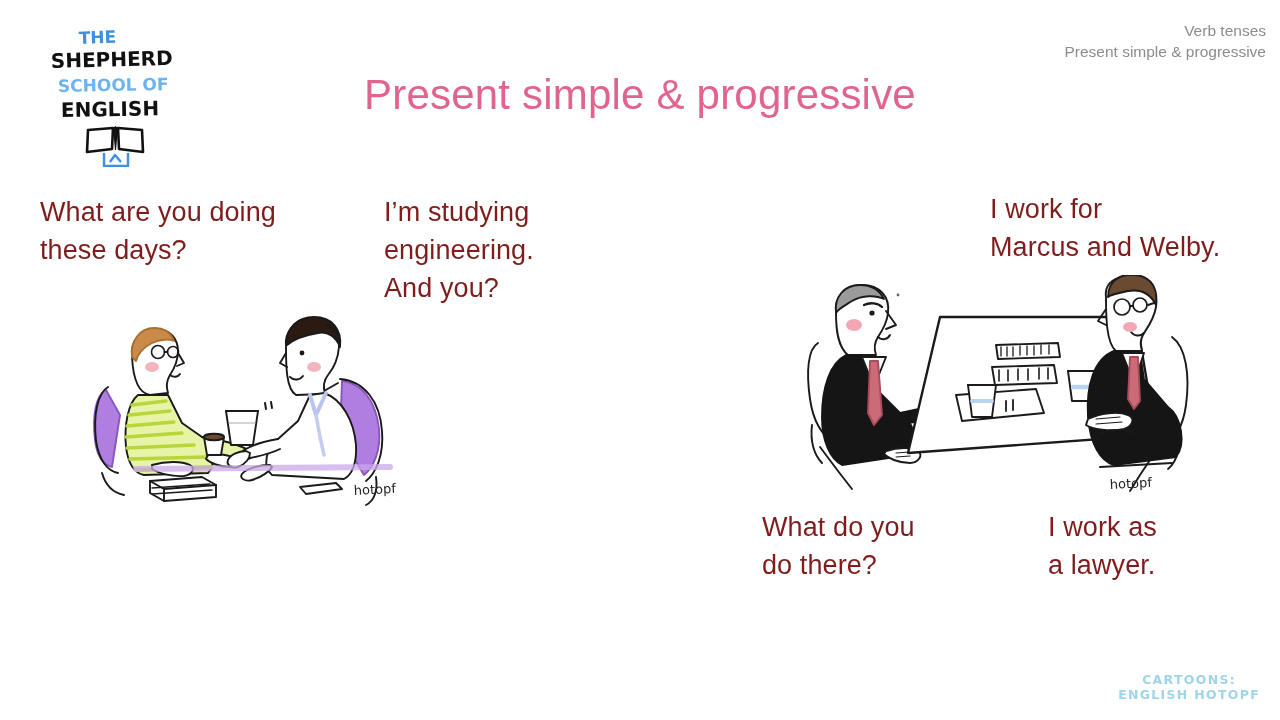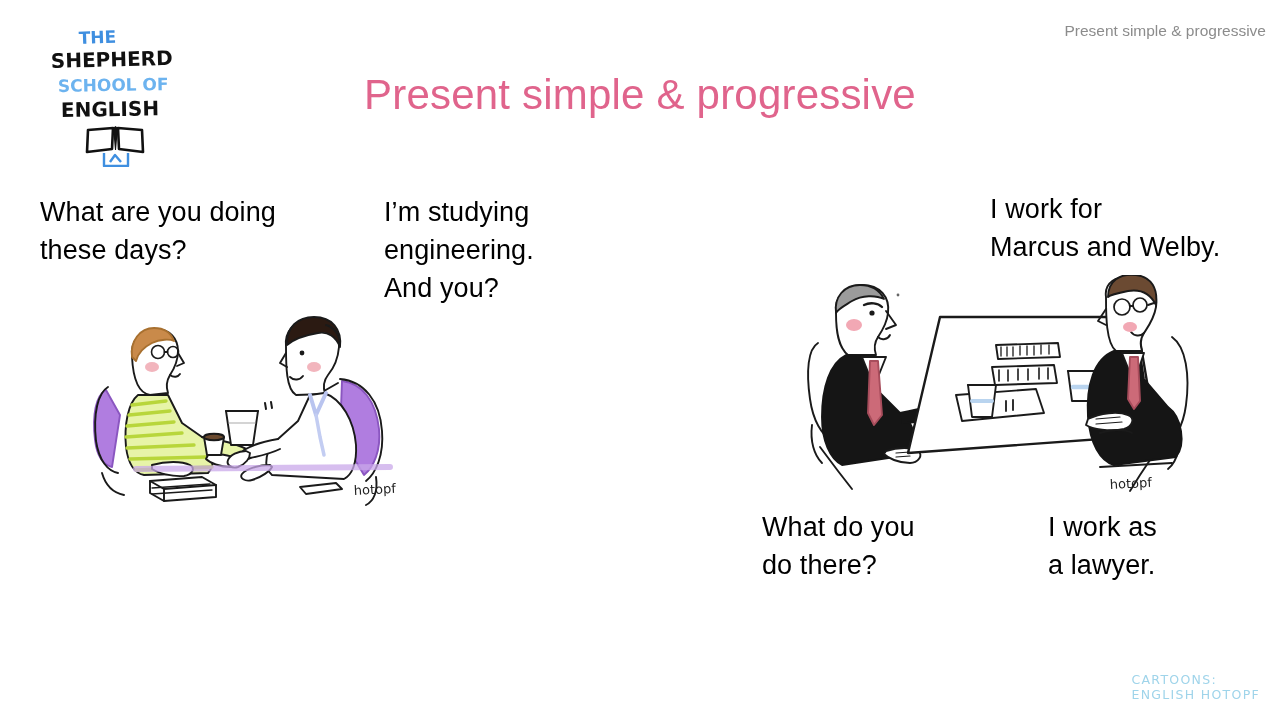--- a/index.html
+++ b/index.html
@@ -18,43 +18,43 @@
         color:#8c8c8c;font-size:15.5px;line-height:21px;}
   .meta div{white-space:nowrap;}
 
   
   .titlewrap{position:absolute;left:0;top:72px;width:1280px;text-align:center;}
   .title{color:#e0648c;font-size:42px;line-height:46px;font-weight:400;
          letter-spacing:.2px;}
   .subtitle{color:#e0648c;font-size:27px;line-height:32px;margin-top:1px;}
 
   
-  .speech{position:absolute;color:#000000;font-size:27px;line-height:38px;
+  .speech{position:absolute;color:#7f1d1d;font-size:27px;line-height:38px;
           font-weight:400;white-space:pre-line;letter-spacing:.1px;}
 
   #sp-q1{left:40px;top:193px;width:345px;}
   #sp-a1{left:384px;top:193px;width:230px;}
   #sp-q2{left:684px;top:190px;width:300px;}
   #sp-a2{left:990px;top:190px;width:290px;}
   #sp-cap1{left:50px;top:532px;width:460px;}
   #sp-q3{left:762px;top:508px;width:230px;}
   #sp-a3{left:1048px;top:508px;width:220px;}
 
   
   .cartoon{position:absolute;}
   #cartoon-left{left:90px;top:295px;width:340px;height:225px;}
   #cartoon-right{left:800px;top:275px;width:400px;height:230px;}
   .cartoon svg{display:block;width:100%;height:100%;}
 
   .sig{font-family:"DejaVu Sans", sans-serif;font-size:13px;fill:#222;}
 
   
-  .credit{position:absolute;right:20px;bottom:18px;
+  .credit{position:absolute;right:20px;bottom:18px;text-align:center;
           color:#9fd4ea;font-size:12.5px;line-height:15px;letter-spacing:1.3px;
-          font-family:"DejaVu Sans", sans-serif;}
+          font-family:"DejaVu Sans", sans-serif;font-weight:bold;}
   .credit div{white-space:nowrap;}
 </style>
 </head>
 <body>
 
 <div class="slide">
 
   <div class="logo">
     <svg viewBox="0 0 165 145" xmlns="http://www.w3.org/2000/svg">
       <text x="33" y="22" font-family="DejaVu Sans, sans-serif" font-size="17" font-weight="bold" fill="#3f8fe0" transform="rotate(-2 33 22)">THE</text>
@@ -68,20 +68,21 @@
         <path d="M67 106 L69.5 104 L72 106 L70 128 L69 128 Z" fill="#111" stroke="none"></path>
       </g>
       <g fill="none" stroke="#3f8fe0" stroke-width="2.4" stroke-linejoin="round">
         <path d="M58 131 L58 144 L82 144 L82 131"></path>
         <path d="M64 140 L69 133 L75 140"></path>
       </g>
     </svg>
   </div>
 
   <div class="meta">
+    <div>Verb tenses</div>
     <div>Present simple &amp; progressive</div>
   </div>
 
   <div class="titlewrap">
     <div class="title">Present simple &amp; progressive</div>
   </div>
 
   <div class="speech" id="sp-q1">What are you doing
 these days?</div>
   <div class="speech" id="sp-a1">I’m studying

